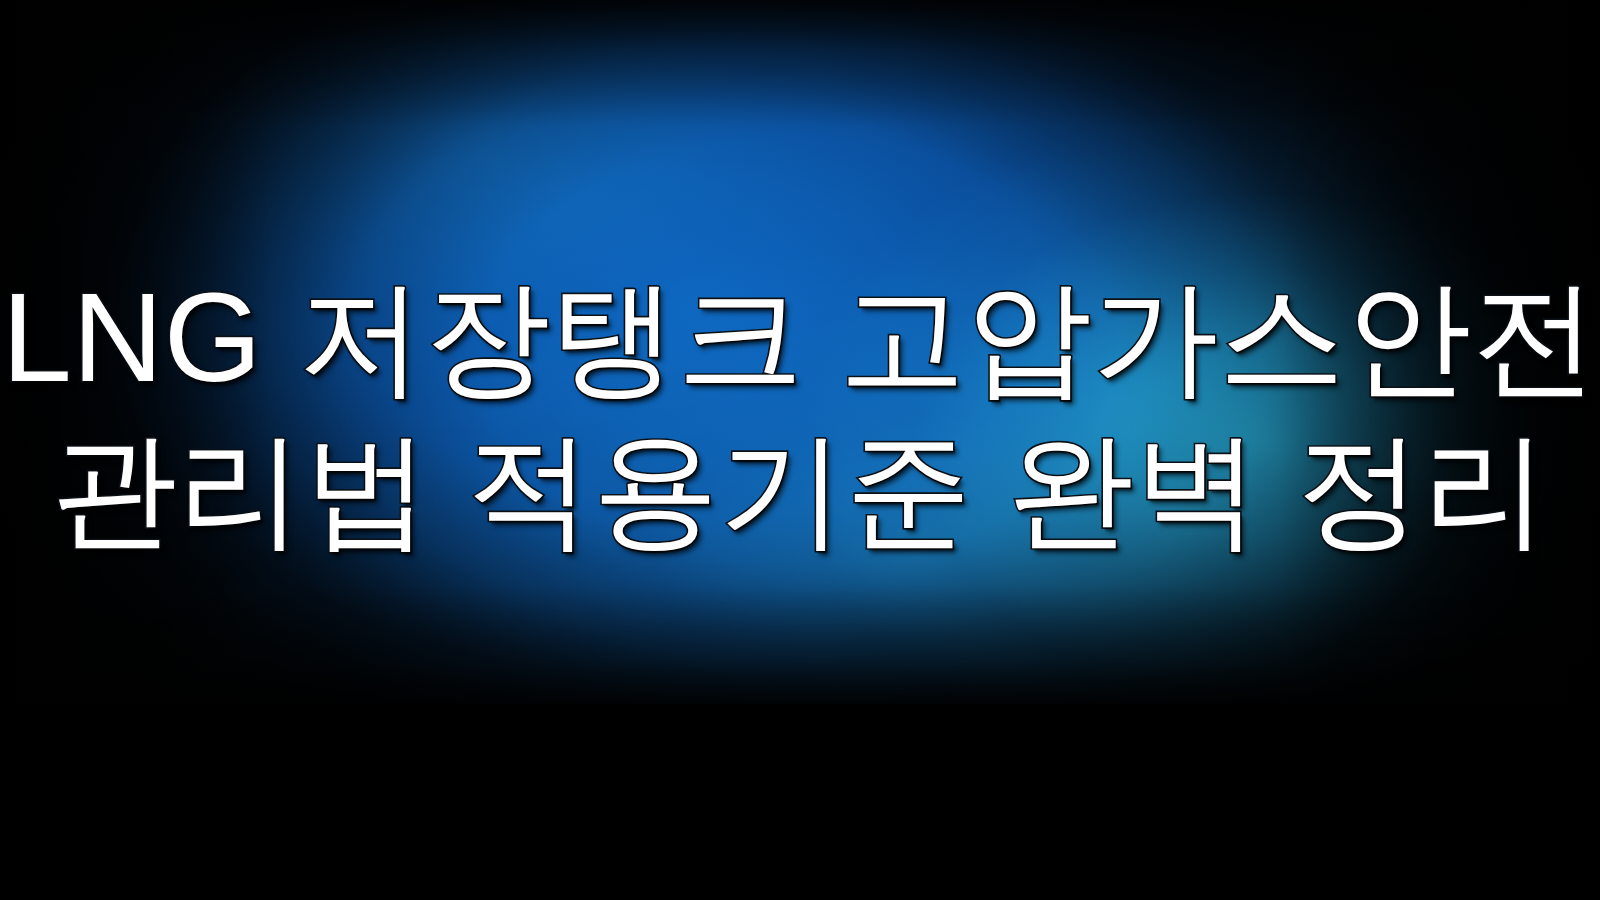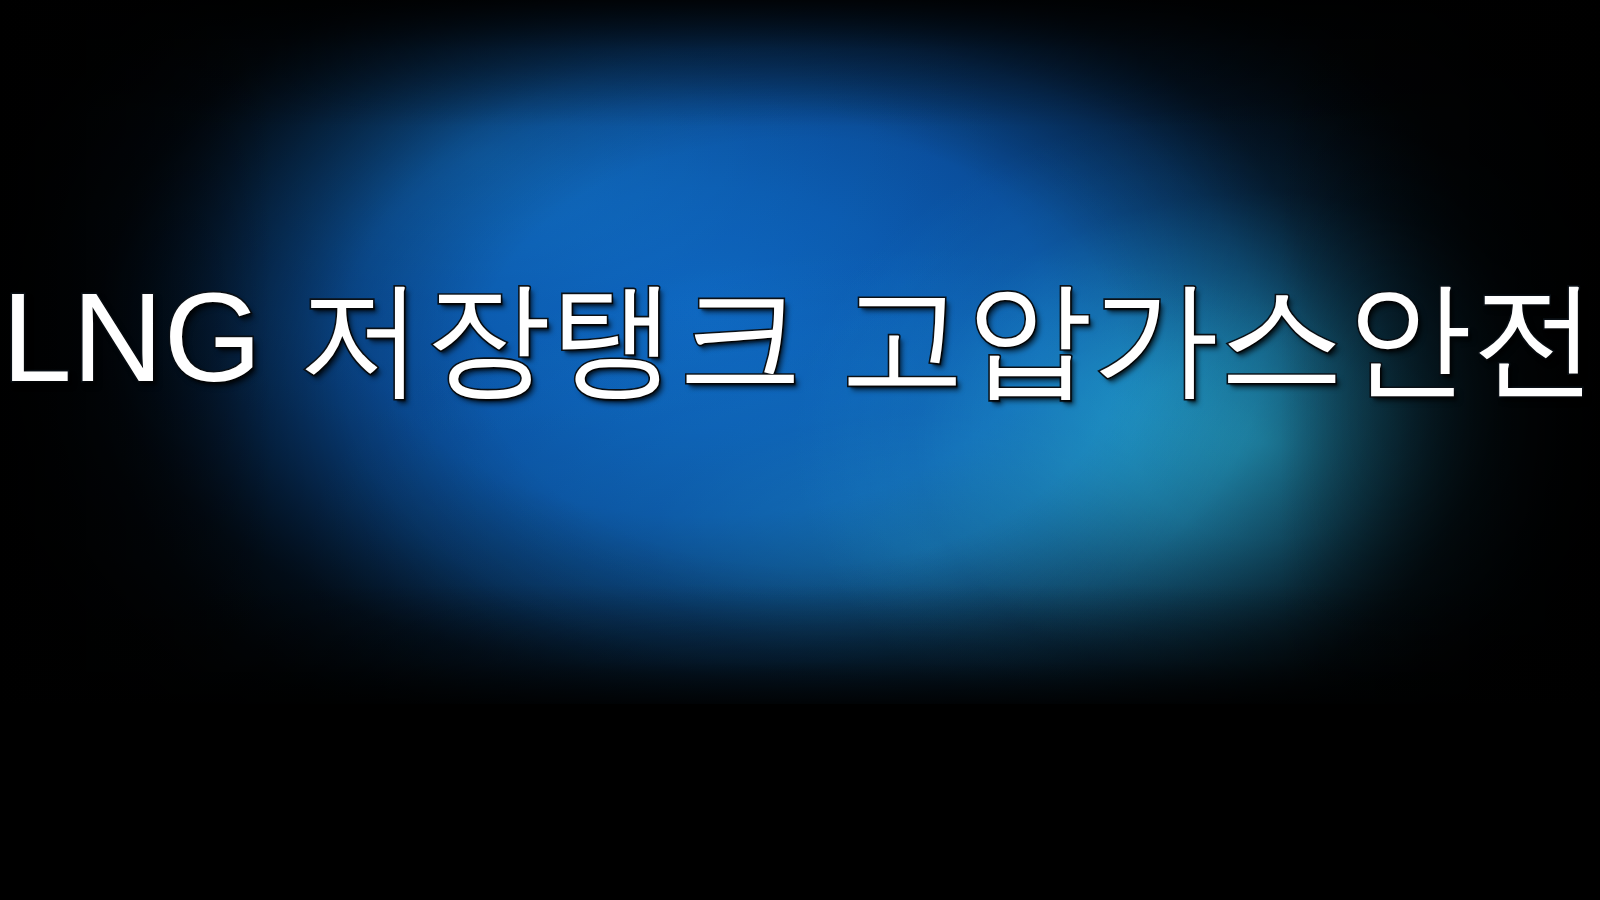--- a/index.html
+++ b/index.html
@@ -131,15 +131,16 @@
   <div class="bg-layer" id="bg-base"></div>
   <div class="bg-layer" id="bg-glow-blue"></div>
   <div class="bg-layer" id="bg-glow-upper"></div>
   <div class="bg-layer" id="bg-glow-teal"></div>
   <div class="bg-layer" id="bg-glow-soft"></div>
   <div class="bg-layer" id="bg-vignette"></div>
   <div class="bg-layer" id="bg-edges"></div>
 
   <div id="title-block">
     <span class="title-line">LNG 저장탱크 고압가스안전</span>
+    <span class="title-line">관리법 적용기준 완벽 정리</span>
   </div>
 
 </div>
 
 </body></html>

